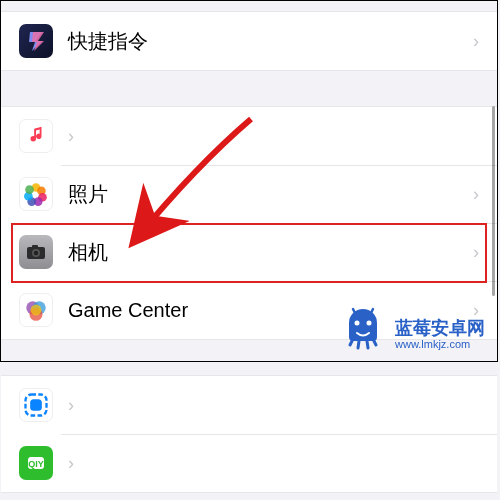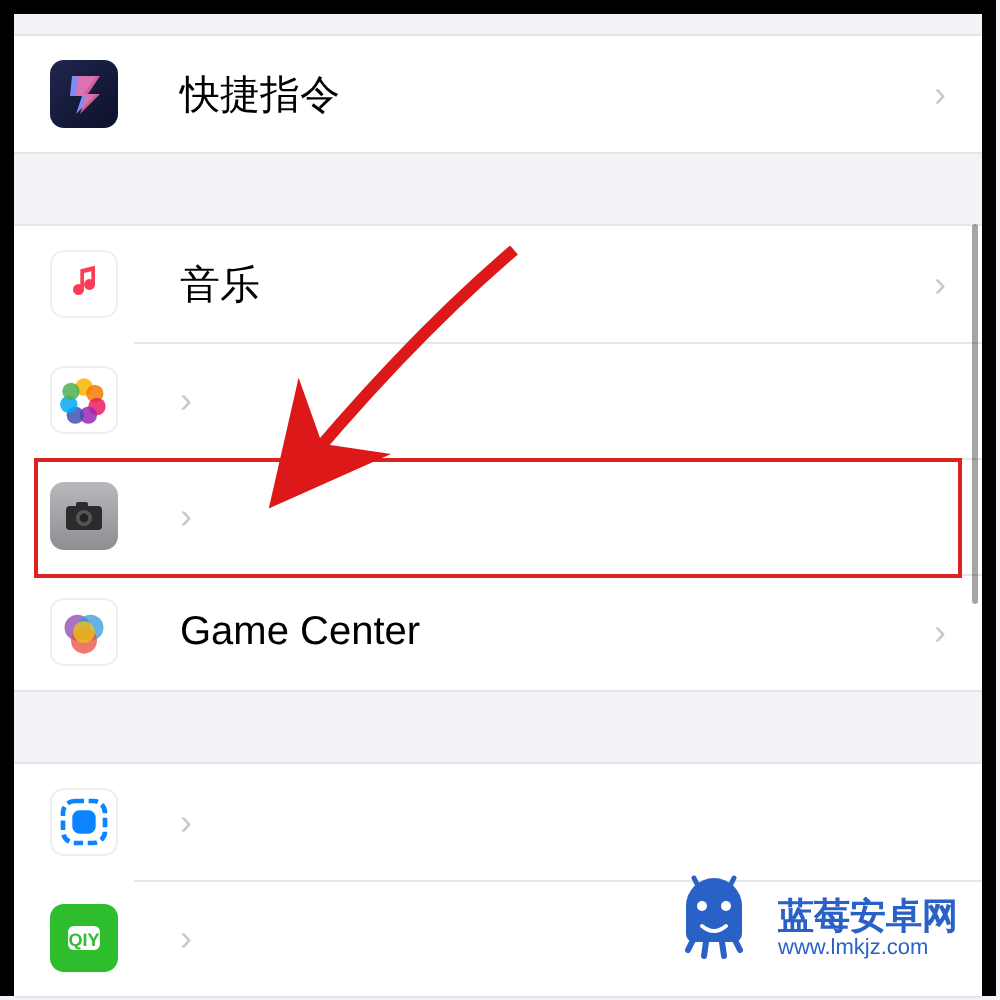--- a/index.html
+++ b/index.html
@@ -5,23 +5,23 @@
     * { margin: 0; padding: 0; box-sizing: border-box; }
     body {
       width: 500px;
       height: 500px;
       background: #f2f2f7;
       font-family: -apple-system, "Helvetica Neue", Arial, sans-serif;
       position: relative;
       overflow: hidden;
     }
     .frame {
-      border: 7px solid #000000;
+      border: 1px solid #000000;
       width: 498px;
-      height: 498px;
+      height: 362px;
       position: relative;
       background: #f2f2f7;
     }
     .group {
       background: #fff;
       border-top: 1px solid #e5e5ea;
       border-bottom: 1px solid #e5e5ea;
     }
     .group1 { margin-top: 10px; }
     .group2 { margin-top: 35px; }
@@ -43,21 +43,21 @@
       background: #e5e5ea;
     }
     .icon-wrap {
       width: 34px;
       height: 34px;
       border-radius: 7px;
       display: flex;
       align-items: center;
       justify-content: center;
       flex-shrink: 0;
-      margin-right: 31px;
+      margin-right: 15px;
     }
     .label {
       flex: 1;
       font-size: 20px;
       color: #000;
     }
     .chevron {
       color: #c7c7cc;
       font-size: 18px;
     }
@@ -129,46 +129,47 @@
     </div>
   </div>
 
   <div class="group group2">
     <div class="row">
       <div class="icon-wrap icon-music">
         <svg width="22" height="22" viewBox="0 0 24 24">
             <path d="M9 18 A3 3 0 1 1 9 12 A3 3 0 1 1 9 18 M10 14 V4 L18 2 V12 A3 3 0 1 1 16 9.5 V5 L12 6 V14" fill="#fa3d55"></path>
           </svg>
       </div>
-      <div class="label">音乐</div>
       <div class="chevron">›</div>
     </div>
     <div class="row">
       <div class="icon-wrap icon-photos">
         <svg width="26" height="26" viewBox="0 0 24 24">
           <circle cx="12" cy="6" r="4" fill="#f8b500" opacity="0.85"></circle>
           <circle cx="17" cy="9" r="4" fill="#f57c00" opacity="0.85"></circle>
           <circle cx="18" cy="15" r="4" fill="#e91e63" opacity="0.85"></circle>
           <circle cx="14" cy="19" r="4" fill="#9c27b0" opacity="0.85"></circle>
           <circle cx="8" cy="19" r="4" fill="#3f51b5" opacity="0.85"></circle>
           <circle cx="5" cy="14" r="4" fill="#03a9f4" opacity="0.85"></circle>
           <circle cx="6" cy="8" r="4" fill="#4caf50" opacity="0.85"></circle>
         </svg>
       </div>
+      <div class="label">照片</div>
       <div class="chevron">›</div>
     </div>
     <div class="row">
       <div class="icon-wrap icon-camera">
         <svg width="24" height="24" viewBox="0 0 24 24">
             <rect x="3" y="7" width="18" height="12" rx="2" fill="#2b2b2d"></rect>
             <rect x="8" y="5" width="6" height="3" rx="1" fill="#2b2b2d"></rect>
             <circle cx="12" cy="13" r="4" fill="#555"></circle>
             <circle cx="12" cy="13" r="2.2" fill="#222"></circle>
           </svg>
       </div>
+      <div class="label">相机</div>
       <div class="chevron">›</div>
     </div>
     <div class="row">
       <div class="icon-wrap icon-gamecenter">
         <svg width="26" height="26" viewBox="0 0 24 24">
           <circle cx="9" cy="10" r="6" fill="#8e44ad" opacity="0.75"></circle>
           <circle cx="15" cy="10" r="6" fill="#3498db" opacity="0.75"></circle>
           <circle cx="12" cy="16" r="6" fill="#e74c3c" opacity="0.75"></circle>
           <circle cx="12" cy="12" r="5" fill="#f1c40f" opacity="0.75"></circle>
         </svg>

